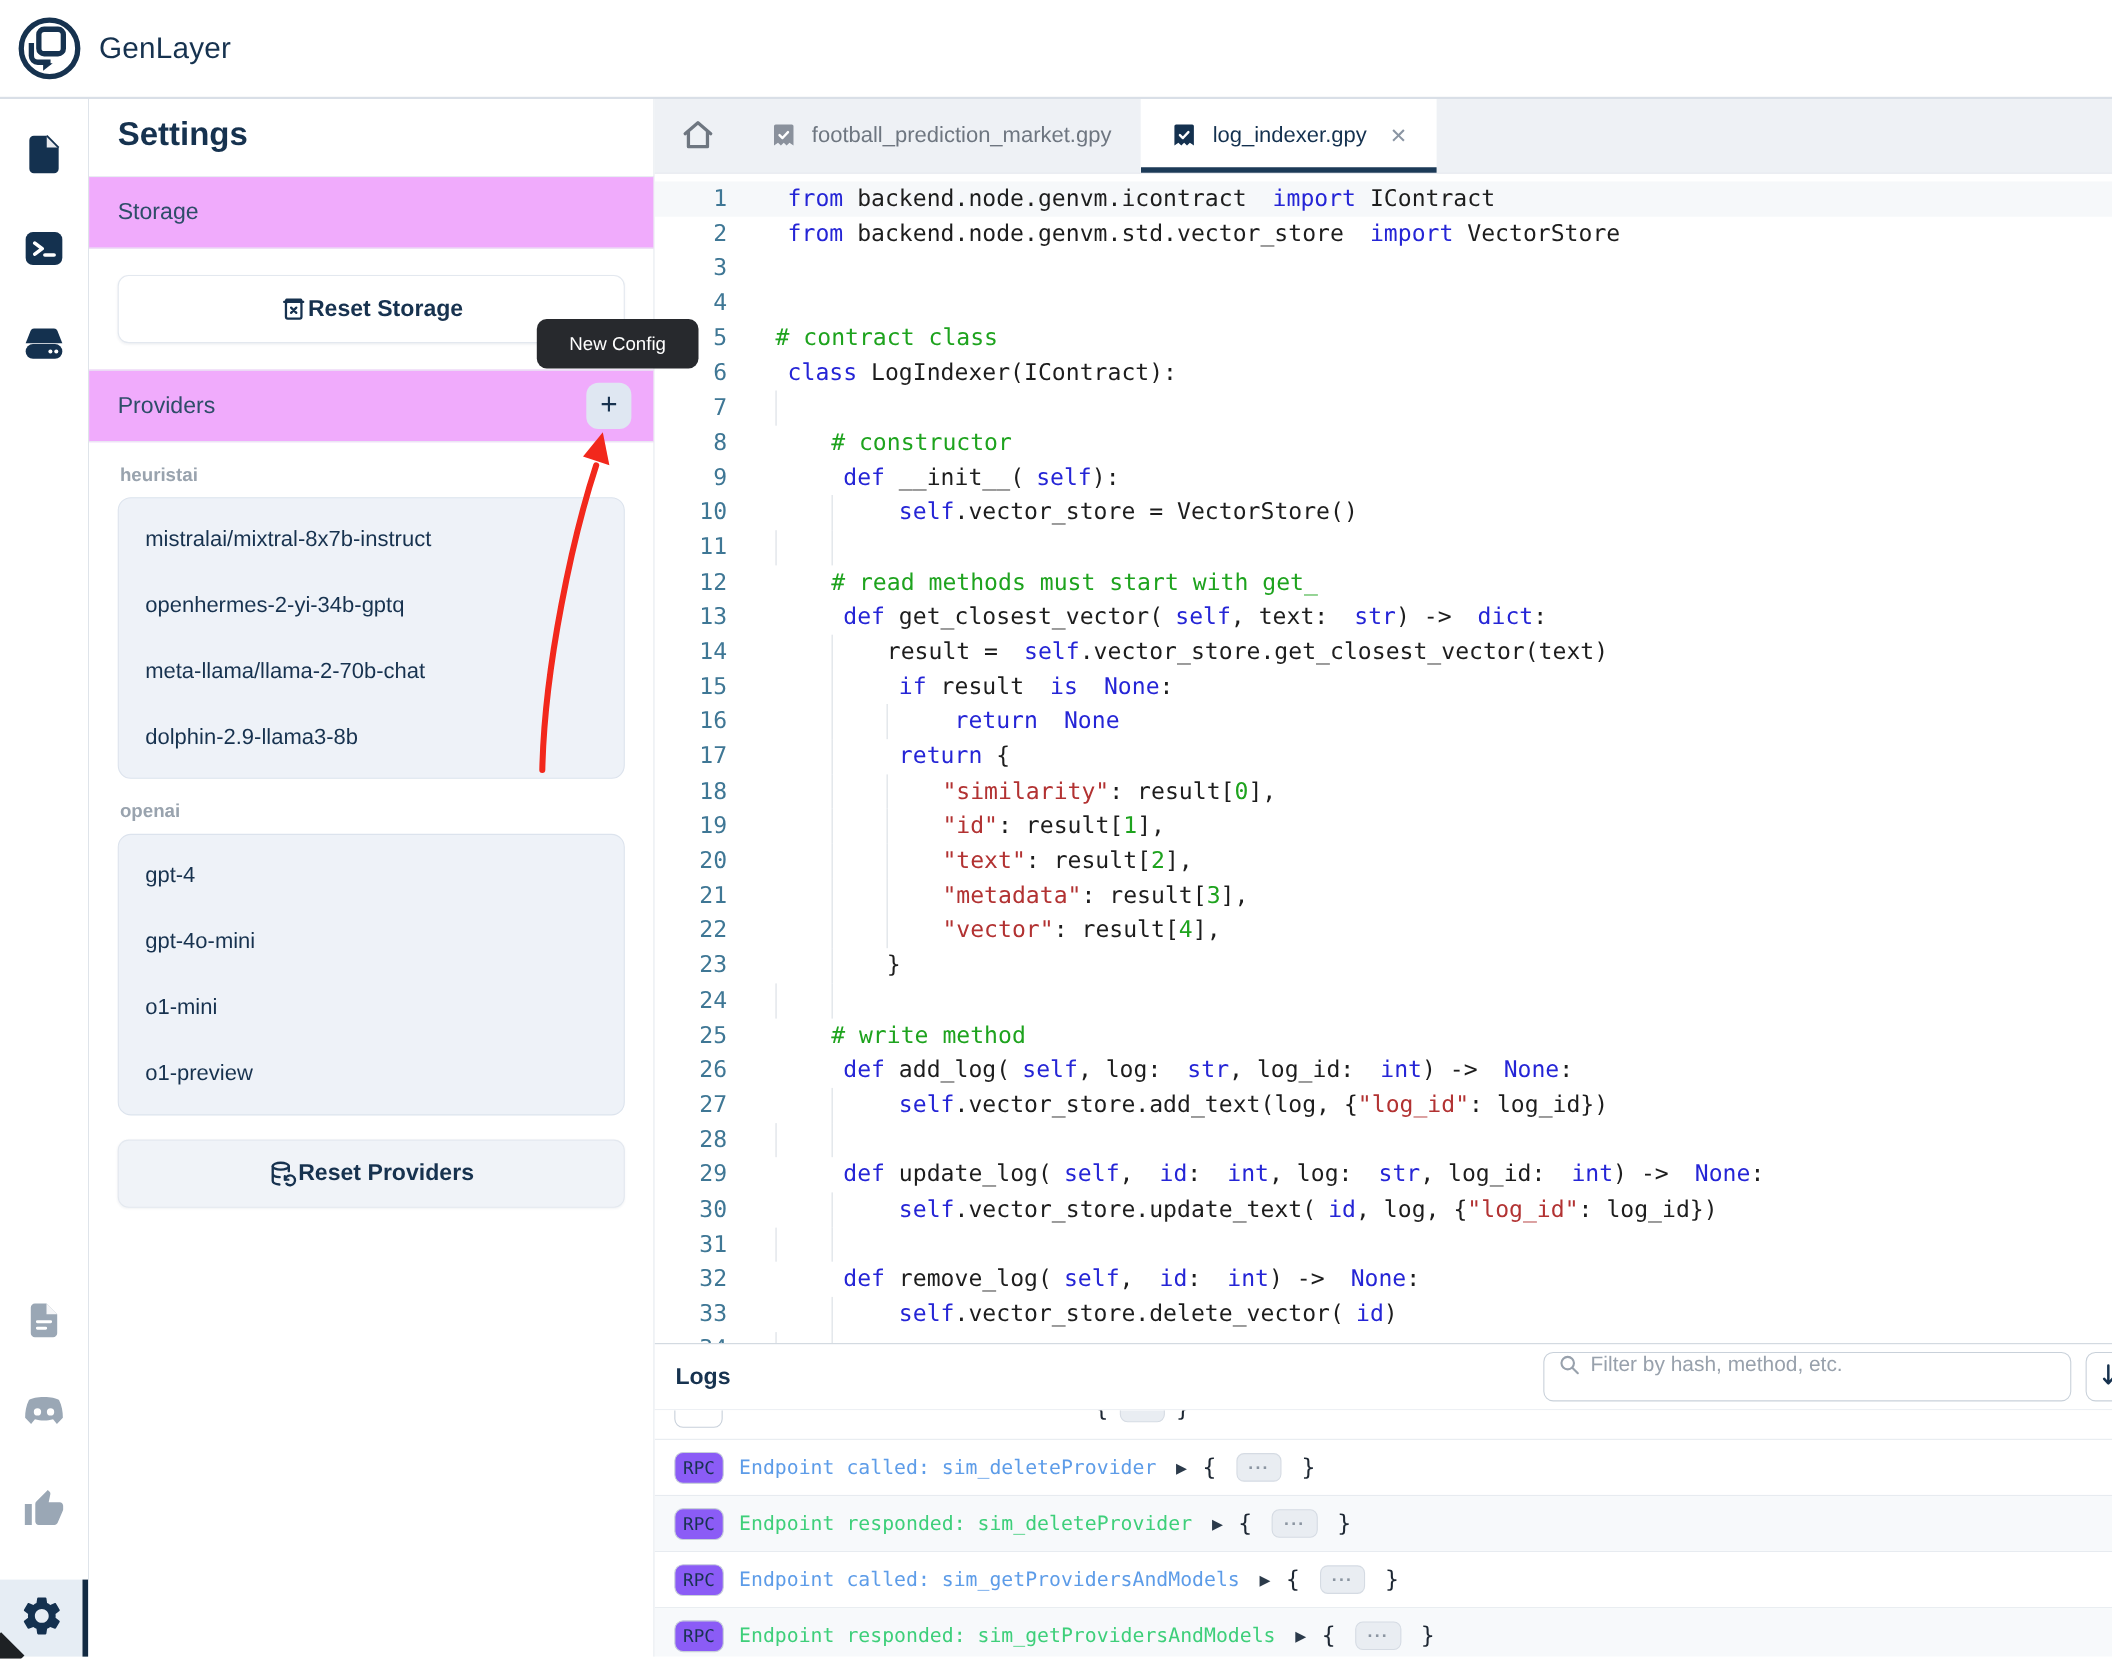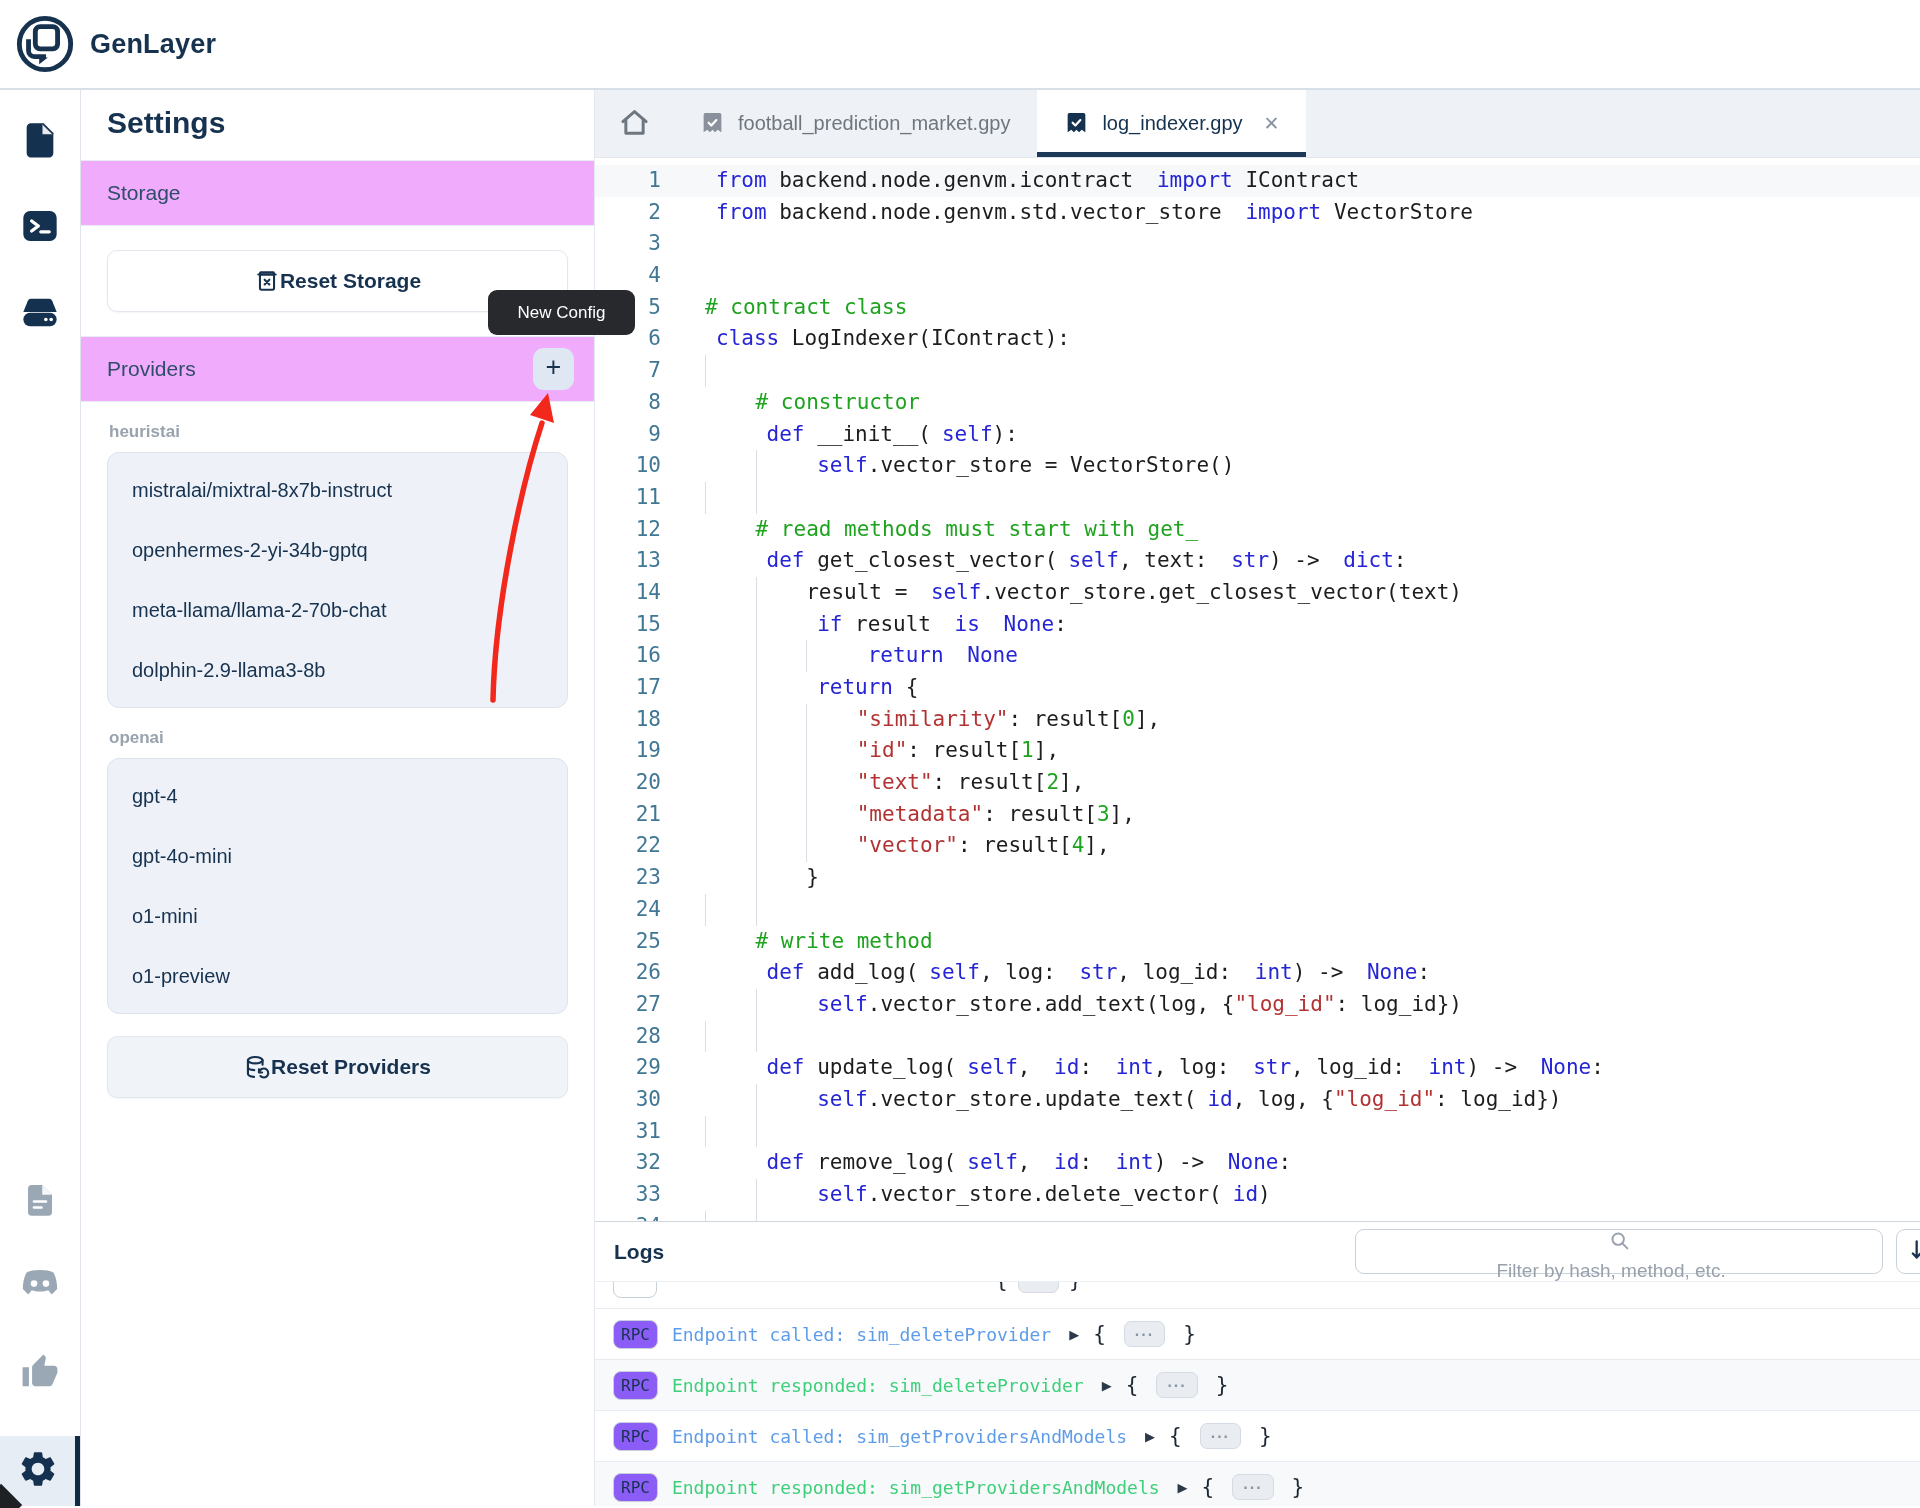--- a/index.html
+++ b/index.html
@@ -2,21 +2,21 @@
 <html><head>
 <meta charset="utf-8">
 <style>
   * { margin:0; padding:0; box-sizing:border-box; }
   html,body { background:#fff; }
   body { font-family:"Liberation Sans", sans-serif; color:#17324f; }
   #app { position:relative; width:1920px; height:1508px; overflow:hidden; background:#fff; }
 
   
   .header { height:90px; border-bottom:2px solid #d9dfe7; display:flex; align-items:center; padding-left:14px; gap:14px; background:#fff; }
-  .brand { font-size:27px; font-weight:700; color:#16324f; letter-spacing:.2px; }
+  .brand { font-size:27px; font-weight:400; color:#16324f; letter-spacing:.2px; }
 
   .main { display:flex; height:1416px; }
 
   
   .activity { width:81px; border-right:1px solid #dfe4ea; display:flex; flex-direction:column; align-items:center; padding-top:28px; position:relative; }
   .act-btn { width:46px; height:46px; display:flex; align-items:center; justify-content:center; margin-bottom:40px; background:none; border:none; cursor:pointer; }
   .act-spacer { flex:1; }
   .gear-block { width:100%; height:70px; background:#e6edf4; border-right:5px solid #122a42; display:flex; align-items:center; justify-content:center; margin-bottom:0; }
   .corner-sliver { position:absolute; left:-14px; bottom:-14px; width:30px; height:30px; background:#1e2124; transform:rotate(45deg); }
 
@@ -52,21 +52,21 @@
   .tk-c { color:#1ea31e; }
   .tk-s { color:#b23232; }
   .tk-n { color:#1ea31e; }
   .tk-p { color:#1d1d1d; }
 
   
   .logs { height:285px; border-top:1px solid #cfd6de; display:flex; flex-direction:column; background:#fff; }
   .logs-header { height:59px; flex:none; display:flex; align-items:center; padding-left:19px; }
   .logs-title { font-size:21px; font-weight:600; color:#16324f; }
   .logs-head-spacer { flex:1; }
-  .filter-box { width:528px; height:45px; border:1px solid #c9d1da; border-radius:9px; display:flex; align-items:center; padding:0 12px; gap:9px; background:#fff;flex-direction:column; }
+  .filter-box { width:480px; height:45px; border:1px solid #c9d1da; border-radius:9px; display:flex; align-items:flex-start; padding:0 12px; gap:9px; background:#fff; }
   .filter-box input { border:none; outline:none; flex:1; font-size:19px; color:#40536b; font-family:"Liberation Sans",sans-serif; background:transparent; }
   .filter-box input::placeholder { color:#98a1ac; }
   .sort-btn { width:50px; height:45px; flex:none; border:1px solid #c9d1da; border-radius:9px; background:#fff; margin-left:13px; margin-right:-26px; display:flex; align-items:center; justify-content:center; cursor:pointer; }
   .logs-list { flex:1; overflow:hidden; border-top:1px solid #eceff3; }
   .log-partial { height:27px; position:relative; overflow:hidden; border-bottom:1px solid #e7ebf0; background:#fff; }
   .log-partial .ghost-badge { position:absolute; left:18px; top:-18px; width:44px; height:34px; background:#fff; border:1px solid #c8d0da; border-radius:8px; }
   .log-partial .ghost-group { position:absolute; left:400px; top:-15px; display:flex; align-items:center; gap:6px; }
   .log-row { height:51px; display:flex; align-items:center; padding-left:18px; gap:14px; border-bottom:1px solid #e7ebf0; background:#fff; }
   .log-row.alt { background:#f7f9fb; }
   .rpc-badge { font-family:"DejaVu Sans Mono", monospace; font-size:16px; border:1px solid #c8d0da; border-radius:8px; padding:4px 7px; color:#17324f; background:#8b5cf6; }

